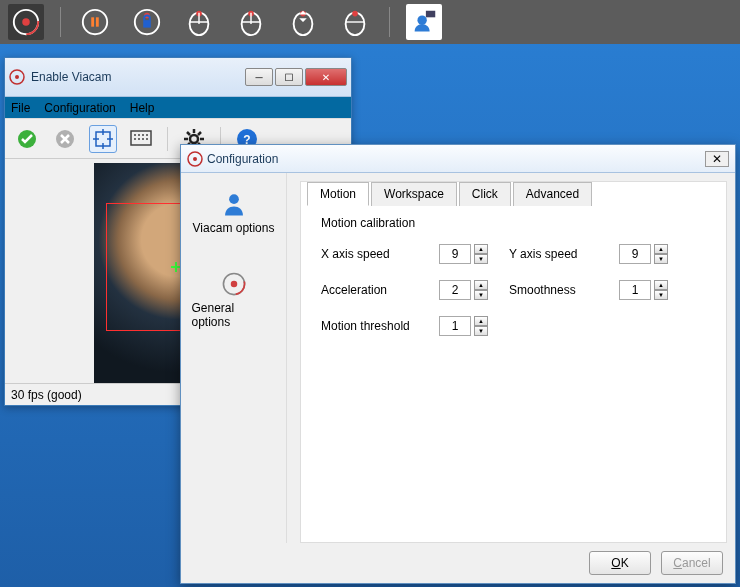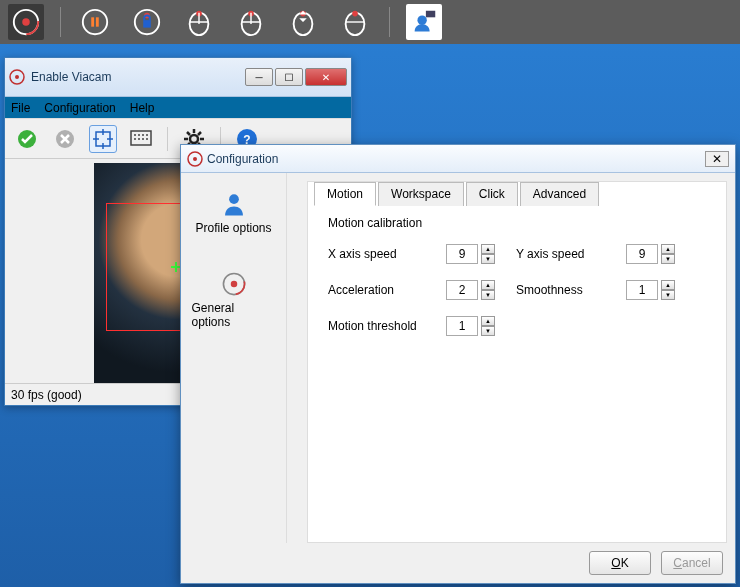--- a/index.html
+++ b/index.html
@@ -44,21 +44,21 @@
   .config-dialog { position: absolute; left: 180px; top: 144px; width: 556px; height: 440px; background: #f0f0f0; border: 1px solid #6090c0; box-shadow: 0 3px 12px rgba(0,0,0,0.4); }
   .config-title { height: 28px; background: linear-gradient(#fafcff,#e4eef9); display: flex; align-items: center; padding: 0 6px; border-bottom: 1px solid #a8c2e0; }
   .config-title .title { flex: 1; color: #1a3a5a; margin-left: 4px; }
   .config-title .close-x { width: 24px; height: 16px; border: 1px solid #999; background: #f0f0f0; display: flex; align-items: center; justify-content: center; font-size: 12px; cursor: pointer; }
   
   .config-body { display: flex; height: 370px; }
   .side-panel { width: 106px; background: #f0f0f0; border-right: 1px solid #ddd; padding-top: 12px; display: flex; flex-direction: column; align-items: center; gap: 24px; }
   .side-item { display: flex; flex-direction: column; align-items: center; gap: 4px; cursor: pointer; padding: 6px; width: 96px; }
   .side-item svg { width: 26px; height: 26px; }
   
-  .main-panel { flex: 1; background: #fff; border: 1px solid #ddd; margin: 8px 8px 0 20px; position: relative; }
+  .main-panel { flex: 1; background: #fff; border: 1px solid #ddd; margin: 8px 8px 0 13px; position: relative; }
   .tabs { display: flex; position: absolute; top: -1px; left: 6px; }
   .tab { padding: 4px 12px; background: #f0f0f0; border: 1px solid #bbb; border-bottom: none; margin-right: 2px; cursor: pointer; position: relative; top: 1px; }
   .tab.active { background: #fff; border-bottom: 1px solid #fff; }
   
   .tab-content { padding: 34px 16px 16px; }
   .group-label { margin-bottom: 14px; margin-left: 4px; }
   .field-grid { display: grid; grid-template-columns: 118px 70px 110px 70px; row-gap: 16px; align-items: center; margin-left: 4px; }
   .field-label { }
   .spinner { display: flex; align-items: center; gap: 3px; }
   .spinner input { width: 32px; height: 20px; border: 1px solid #aaa; text-align: center; }
@@ -225,21 +225,21 @@
     <span class="title">Configuration</span>
     <div class="close-x">✕</div>
   </div>
   <div class="config-body">
     <div class="side-panel">
       <div class="side-item">
         <svg viewBox="0 0 32 32">
             <circle cx="16" cy="10" r="6" fill="#2e7cd6"></circle>
             <path d="M5 30c0-7 5-11 11-11s11 4 11 11z" fill="#2e7cd6"></path>
           </svg>
-        <span>Profile options</span>
+        <span>Viacam options</span>
       </div>
       <div class="side-item">
         <svg viewBox="0 0 32 32">
             <circle cx="16" cy="16" r="13" fill="none" stroke="#888" stroke-width="2"></circle>
             <circle cx="16" cy="16" r="13" fill="none" stroke="#d04040" stroke-width="2" stroke-dasharray="18 60"></circle>
             <circle cx="16" cy="16" r="4" fill="#d04040"></circle>
           </svg>
         <span>General options</span>
       </div>
     </div>

